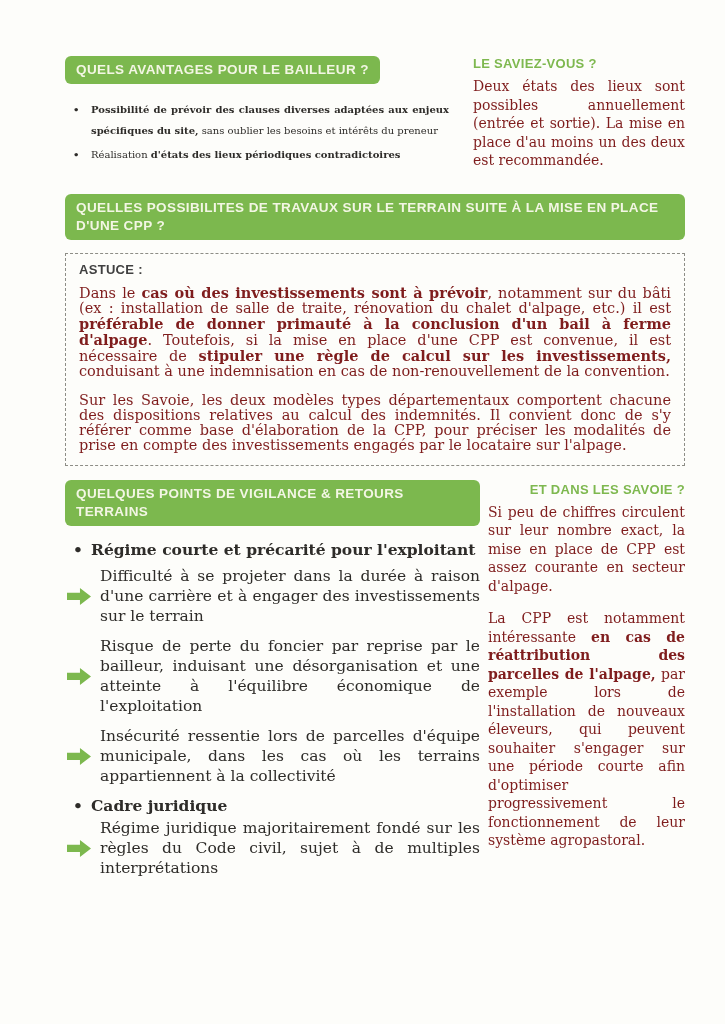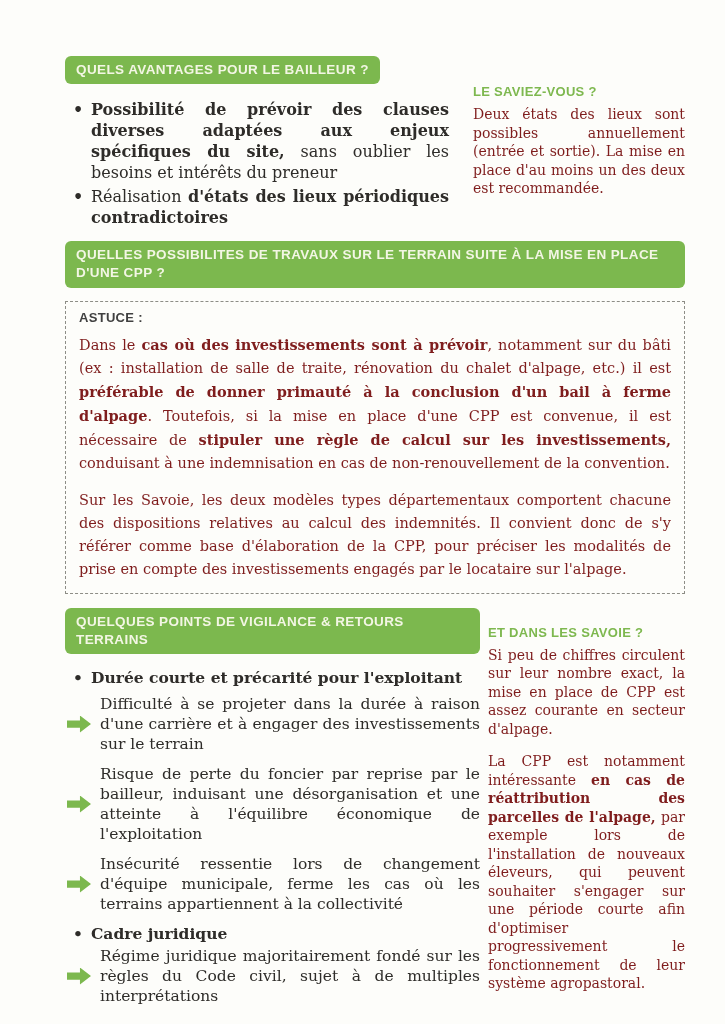--- a/index.html
+++ b/index.html
@@ -15,51 +15,51 @@
     display:inline-block;background:#7cb84e;color:#f3f6e4;
     font-family:"Liberation Sans",sans-serif;font-weight:bold;
     font-size:13.5px;letter-spacing:.4px;line-height:1.35;
     padding:5px 11px;border-radius:6px;box-sizing:border-box;
   }
   .bar.full{display:block;width:100%;}
 
   
   .row{display:flex;}
   .colL1{width:384px;flex:none;}
-  .colR1{width:212px;flex:none;margin-left:24px;margin-top:28px;}
+  .colR1{width:212px;flex:none;margin-left:24px;}
   .colL2{width:415px;flex:none;}
   .colR2{width:197px;flex:none;margin-left:8px;}
 
   .green{color:#7f1d1d;}
   .gtitle{
     font-family:"Liberation Sans",sans-serif;font-weight:bold;
     font-size:13px;letter-spacing:.3px;color:#7eb84f;margin:0 0 6px 0;
   }
   .gsmall{font-size:14px;line-height:18.5px;text-align:justify;margin:0 0 14px 0;}
 
   
   .blist{margin:15px 0 0 0;padding:0;list-style:none;}
   .blist li{
-    position:relative;padding-left:26px;font-size:16px;line-height:21px;
+    position:relative;padding-left:26px;font-size:10px;line-height:21px;
     text-align:justify;margin-bottom:3px;
   }
   .blist li::before{content:"•";position:absolute;left:8px;font-weight:bold;}
 
   .intro{font-size:15.5px;line-height:21px;text-align:justify;margin:13px 0 0 0;}
 
   
   .astuce{
     border:1.5px dashed #8d8d86;margin-top:13px;padding:8px 13px 12px 13px;
     box-sizing:border-box;
   }
   .astuce .label{
     font-family:"Liberation Sans",sans-serif;font-weight:bold;
     font-size:13px;color:#404040;letter-spacing:.3px;margin:0 0 8px 0;
   }
-  .astuce p.gp{font-size:14.5px;line-height:23px;text-align:justify;margin:0 0 14px 0;}
+  .astuce p.gp{font-size:14.5px;line-height:15px;text-align:justify;margin:0 0 14px 0;}
   .astuce p.gp:last-child{margin-bottom:0;}
 
   
   .vhead{position:relative;padding-left:26px;font-size:15.5px;font-weight:bold;
     line-height:20px;margin:14px 0 6px 0;}
   .vhead::before{content:"•";position:absolute;left:8px;}
   .arrow-item{display:flex;align-items:center;margin:0 0 10px 0;}
   .arrow-ic{
     flex:none;width:24px;height:17px;background:#7cb84e;margin:0 9px 0 2px;
     clip-path:polygon(0 29%,54% 29%,54% 0,100% 50%,54% 100%,54% 71%,0 71%);
@@ -92,41 +92,41 @@
 
     <div class="astuce">
       <p class="label">ASTUCE :</p>
       <p class="gp green"><span>Dans le </span><b>cas où des investissements sont à prévoir</b><span>, notamment sur du bâti (ex : installation de salle de traite, rénovation du chalet d'alpage, etc.) il est </span><b>préférable de donner primauté à la conclusion d'un bail à ferme d'alpage</b><span>. Toutefois, si la mise en place d'une CPP est convenue, il est nécessaire de </span><b>stipuler une règle de calcul sur les investissements,</b><span> conduisant à une indemnisation en cas de non-renouvellement de la convention.</span></p>
       <p class="gp green">Sur les Savoie, les deux modèles types départementaux comportent chacune des dispositions relatives au calcul des indemnités. Il convient donc de s'y référer comme base d'élaboration de la CPP, pour préciser les modalités de prise en compte des investissements engagés par le locataire sur l'alpage.</p>
     </div>
 
     <div class="row" style="margin-top:14px;">
       <div class="colL2">
         <div class="bar">QUELQUES POINTS DE VIGILANCE &amp; RETOURS TERRAINS</div>
-        <div class="vhead">Durée courte et précarité pour l'exploitant</div>
+        <div class="vhead">Régime courte et précarité pour l'exploitant</div>
         <div class="arrow-item">
           <span class="arrow-ic"></span>
           <div class="txt">Difficulté à se projeter dans la durée à raison d'une carrière et à engager des investissements sur le terrain</div>
         </div>
         <div class="arrow-item">
           <span class="arrow-ic"></span>
           <div class="txt">Risque de perte du foncier par reprise par le bailleur, induisant une désorganisation et une atteinte à l'équilibre économique de l'exploitation</div>
         </div>
         <div class="arrow-item">
           <span class="arrow-ic"></span>
-          <div class="txt">Insécurité ressentie lors de changement d'équipe municipale, ferme les cas où les terrains appartiennent à la collectivité</div>
+          <div class="txt">Insécurité ressentie lors de parcelles d'équipe municipale, dans les cas où les terrains appartiennent à la collectivité</div>
         </div>
         <div class="vhead" style="margin-top:6px;margin-bottom:2px;">Cadre juridique</div>
         <div class="arrow-item">
           <span class="arrow-ic"></span>
           <div class="txt">Régime juridique majoritairement fondé sur les règles du Code civil, sujet à de multiples interprétations</div>
         </div>
         
       </div>
       <div class="colR2">
-        <p class="gtitle" style="margin-top:17px;">ET DANS LES SAVOIE ?</p>
+        <p class="gtitle" style="margin-top:2px;text-align:right;">ET DANS LES SAVOIE ?</p>
         <p class="gsmall green">Si peu de chiffres circulent sur leur nombre exact, la mise en place de CPP est assez courante en secteur d'alpage.</p>
         <p class="gsmall green"><span>La CPP est notamment intéressante </span><b>en cas de réattribution des parcelles de l'alpage,</b><span> par exemple lors de l'installation de nouveaux éleveurs, qui peuvent souhaiter s'engager sur une période courte afin d'optimiser progressivement le fonctionnement de leur système agropastoral.</span></p>
       </div>
     </div>
 
   </div>
 </div>
 
 </body></html>

